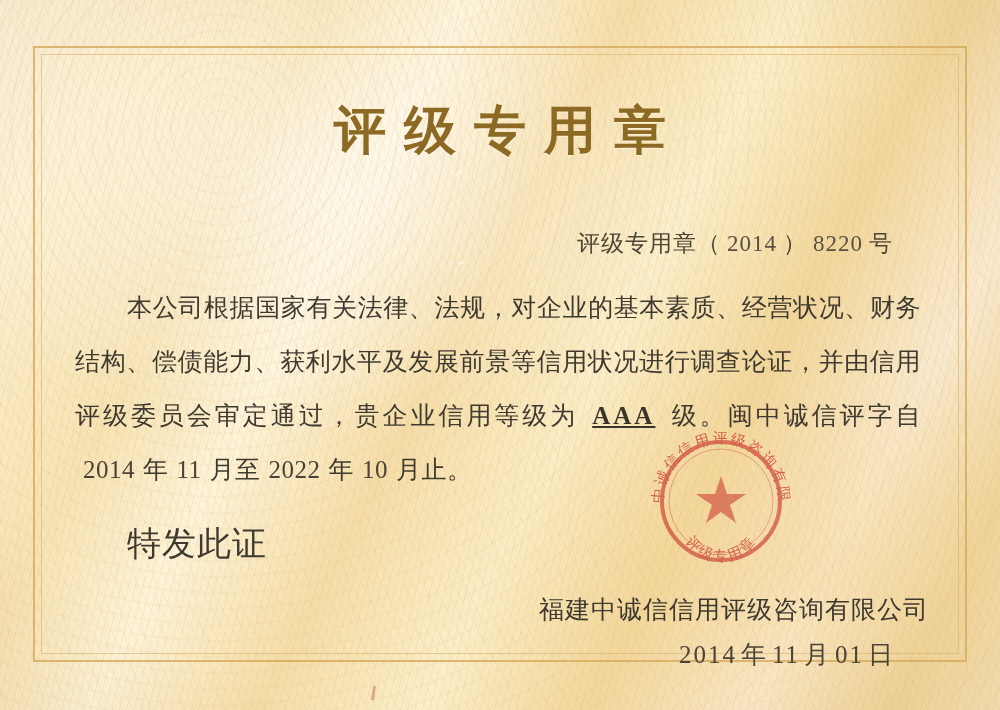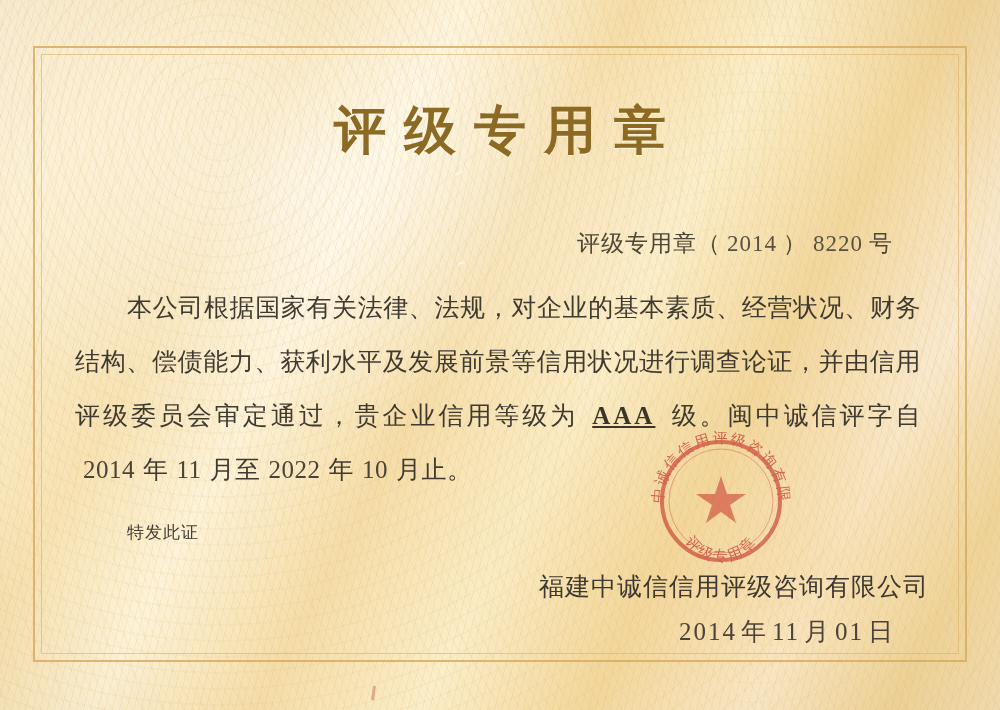--- a/index.html
+++ b/index.html
@@ -141,21 +141,21 @@
     letter-spacing: 3px;
     color: #3a342b;
     text-decoration: underline;
   }
   .yr {
     padding: 0 8px;
     color: #4a4337;
   }
   .special {
     margin: 24px 0 2px 86px;
-    font-size: 17px;
+    font-size: 34px;
     color: #3f3a30;
     letter-spacing: 1px;
   }
   .issuer {
     margin: 26px 30px 0 0;
     text-align: right;
     font-size: 25px;
     color: #3d3830;
     letter-spacing: 1px;
   }

